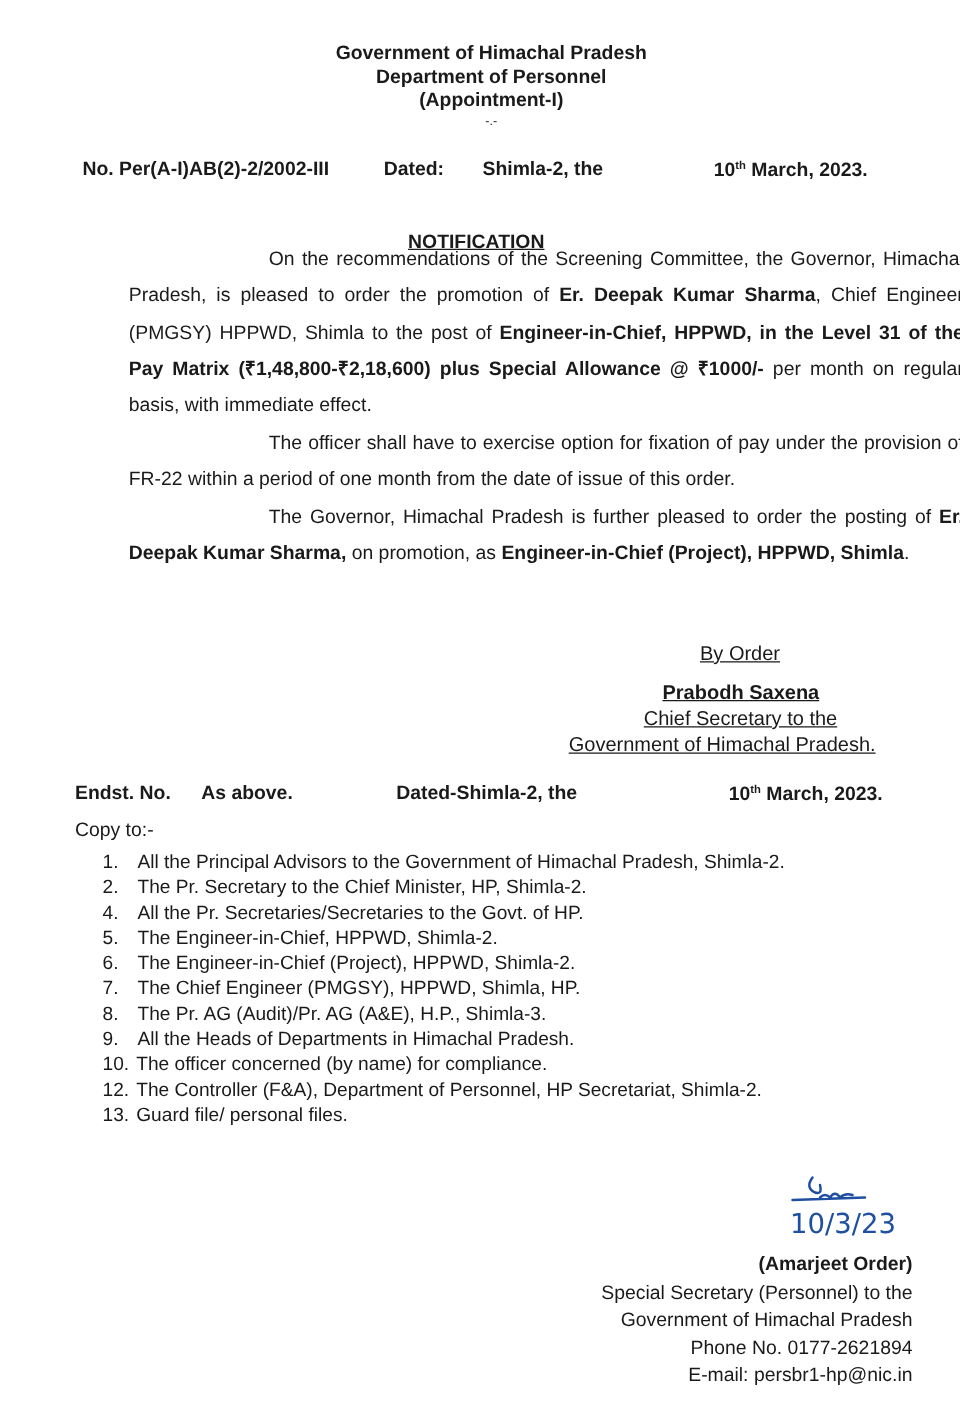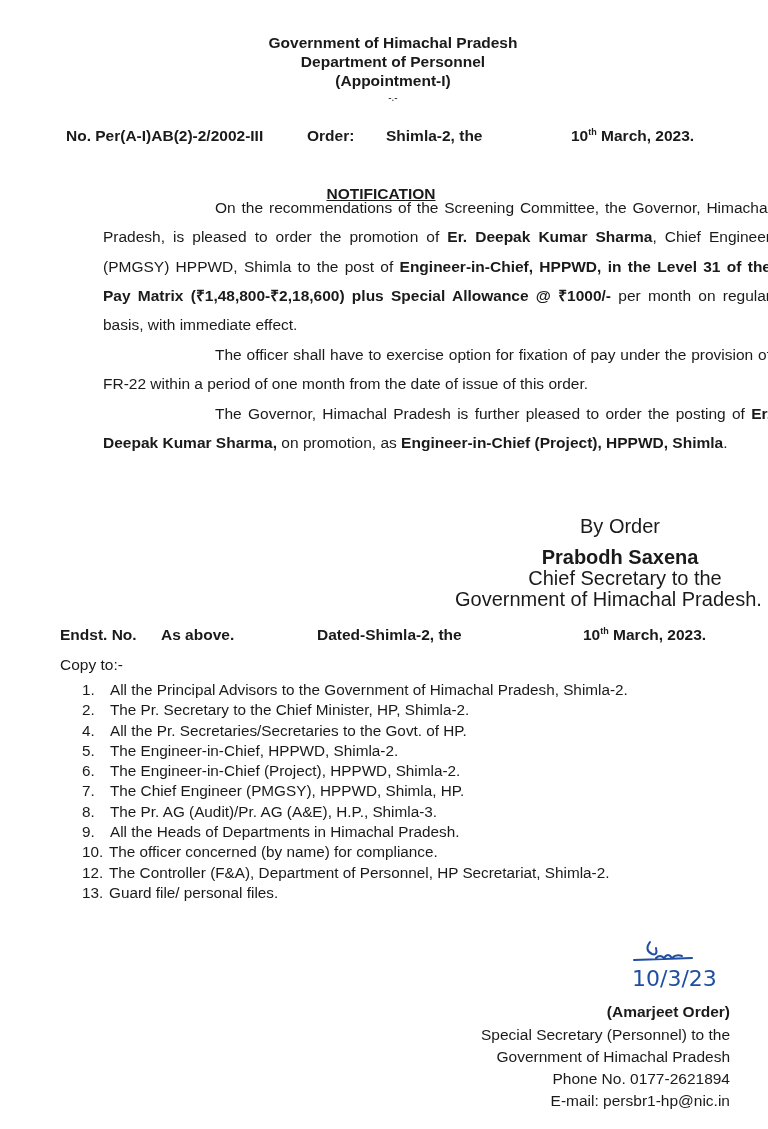--- a/index.html
+++ b/index.html
@@ -5,38 +5,38 @@
   html, body { margin: 0; padding: 0; background: #ffffff; }
   body { width: 768px; height: 1129px; position: relative; overflow: hidden;
          font-family: "Liberation Sans", sans-serif; color: #1a1a1a; }
   .abs { position: absolute; white-space: nowrap; }
   .hdr { left: 0; width: 786px; text-align: center; font-weight: bold; font-size: 15.5px; }
   .b { font-weight: bold; }
   .meta { font-size: 15.5px; font-weight: bold; }
   .title { left: 0; width: 762px; text-align: center; font-weight: bold; font-size: 15.5px; text-decoration: underline; }
   .para { position: absolute; left: 66px; width: 668px; font-size: 15.5px; line-height: 29.3px; text-align: justify; text-align-last: left; margin-left: 37px; }
   .para .indent { display: inline-block; width: 112px; }
-  .sig { font-size: 20px; text-align: center; }
+  .sig { font-size: 16px; text-align: left; text-decoration: underline; }
   .copy-list { position: absolute; left: 82px; top: 680px; margin: 0; padding: 0; list-style: none; font-size: 15.3px; line-height: 20.3px; }
   .copy-list li { white-space: nowrap; }
   .copy-list .num { display: inline-block; width: 28px; }
   .copy-list .num.w { width: 27px; }
   .right { text-align: right; font-size: 15.5px; }
   .signature { position: absolute; left: 620px; top: 938px; width: 110px; height: 56px; }
 </style>
 </head>
 <body>
 
 <div class="abs hdr" style="top:34px;">Government of Himachal Pradesh</div>
 <div class="abs hdr" style="top:53px;">Department of Personnel</div>
 <div class="abs hdr" style="top:72px;">(Appointment-I)</div>
 <div class="abs" style="top:92px; left:0; width:786px; text-align:center; font-size:10px;">-.-</div>
 
 <div class="abs meta" style="top:127px; left:66px;">No. Per(A-I)AB(2)-2/2002-III</div>
-<div class="abs meta" style="top:127px; left:307px;">Order:</div>
+<div class="abs meta" style="top:127px; left:307px;">Dated:</div>
 <div class="abs meta" style="top:127px; left:386px;">Shimla-2, the</div>
 <div class="abs meta" style="top:127px; left:571px;">
   <span>10</span><sup style="font-size:9px;">th</sup>
   <span>March, 2023.</span>
 </div>
 
 <div class="abs title" style="top:165px;margin-top:20px;">NOTIFICATION</div>
 
 <div class="para" style="top:193px;"><span class="indent"></span><span id="p1"><span>On the recommendations of the Screening Committee, the Governor, Himachal Pradesh, is pleased to order the promotion of </span><span style="font-weight: bold;">Er. Deepak Kumar Sharma</span><span>, Chief Engineer (PMGSY) HPPWD, Shimla to the post of </span><span style="font-weight: bold;">Engineer-in-Chief, HPPWD, in the Level 31 of the Pay Matrix (₹1,48,800-₹2,18,600) plus Special Allowance @ ₹1000/-</span><span> per month on regular basis, with immediate effect.</span></span></div>
 <div class="para" style="top:340px;"><span class="indent"></span><span id="p2"><span>The officer shall have to exercise option for fixation of pay under the provision of FR-22 within a period of one month from the date of issue of this order.</span></span></div>

